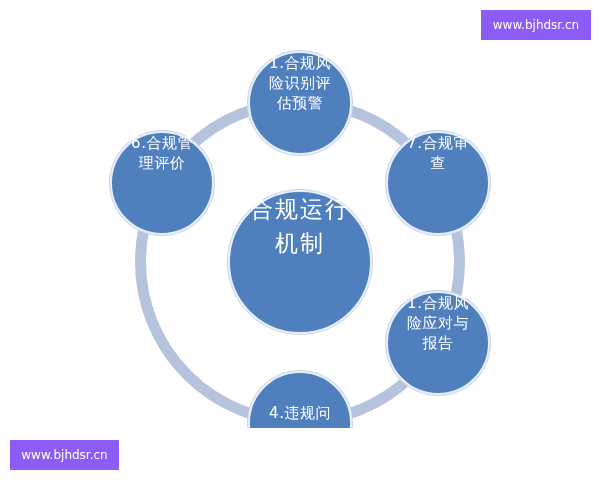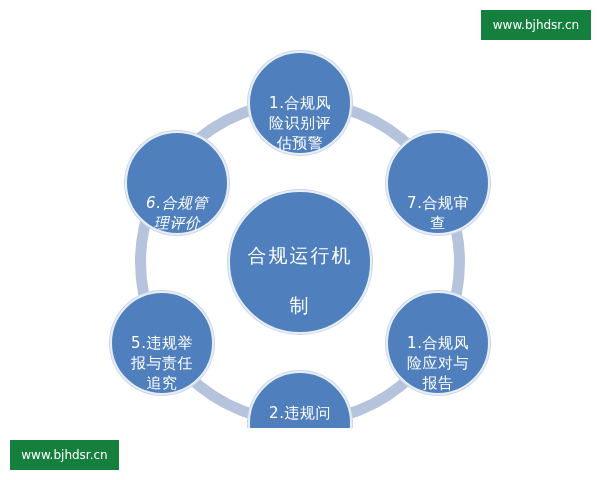--- a/index.html
+++ b/index.html
@@ -3,25 +3,25 @@
 <meta charset="utf-8">
 <style>
   html, body { margin:0; padding:0; }
   body { width:600px; height:480px; background:#ffffff; position:relative; overflow:hidden;
          font-family:"DejaVu Sans","Liberation Sans",sans-serif; }
   .canvas { position:absolute; left:0; top:0; width:600px; height:428px; overflow:hidden; }
   .ring { position:absolute; left:135px; top:97px; width:330px; height:330px; border-radius:50%;
           border:11px solid #b5c3dd; box-sizing:border-box; }
   .node { position:absolute; border-radius:50%; background:#4f7fbd;
           border:2px solid #e8eef7; box-shadow:0 0 0 1px #c9d6ea;
-          display:flex; align-items:flex-end; justify-content:center; text-align:center;
+          display:flex; align-items:flex-start; justify-content:center; text-align:center;
           color:#ffffff; box-sizing:border-box; }
   .node .label { font-size:15px; line-height:20px; width:72px; letter-spacing:0.5px; }
-  .center .label { font-size:19px; line-height:50px; width:110px; letter-spacing:2px;font-family:Liberation Mono, monospace; }
-  .wm { position:absolute; background:#15803d; color:#ffffff; font-size:12px;
+  .center .label { font-size:23px; line-height:34px; width:110px; letter-spacing:2px; }
+  .wm { position:absolute; background:#8b5cf6; color:#ffffff; font-size:12px;
         display:flex; align-items:center; justify-content:center; }
 </style>
 </head>
 <body>
 
 <div class="canvas">
   <div class="ring"></div>
 
   <div class="node center" style="left:228px; top:190px; width:144px; height:144px;">
     <span class="label">合规运行机制</span>
@@ -33,26 +33,23 @@
 
   <div class="node" style="left:386px; top:131px; width:104px; height:104px;">
     <span class="label">7.合规审查</span>
   </div>
 
   <div class="node" style="left:386px; top:291px; width:104px; height:104px;">
     <span class="label">1.合规风险应对与报告</span>
   </div>
 
   <div class="node" style="left:248px; top:371px; width:104px; height:104px; align-items:flex-start; padding-top:30px;">
-    <span class="label">2.违规问</span>
+    <span class="label">4.违规问</span>
   </div>
 
-  <div class="node" style="left:110px; top:291px; width:104px; height:104px;">
-    <span class="label">5.违规举报与责任追究</span>
-  </div>
 
-  <div class="node" style="left:125px; top:131px; width:104px; height:104px;font-style:italic;">
+  <div class="node" style="left:110px; top:131px; width:104px; height:104px;">
     <span class="label">6.合规管理评价</span>
   </div>
 </div>
 
 <div class="wm" style="left:481px; top:10px; width:110px; height:30px;">www.bjhdsr.cn</div>
 <div class="wm" style="left:10px; top:440px; width:109px; height:30px;">www.bjhdsr.cn</div>
 
 </body></html>

